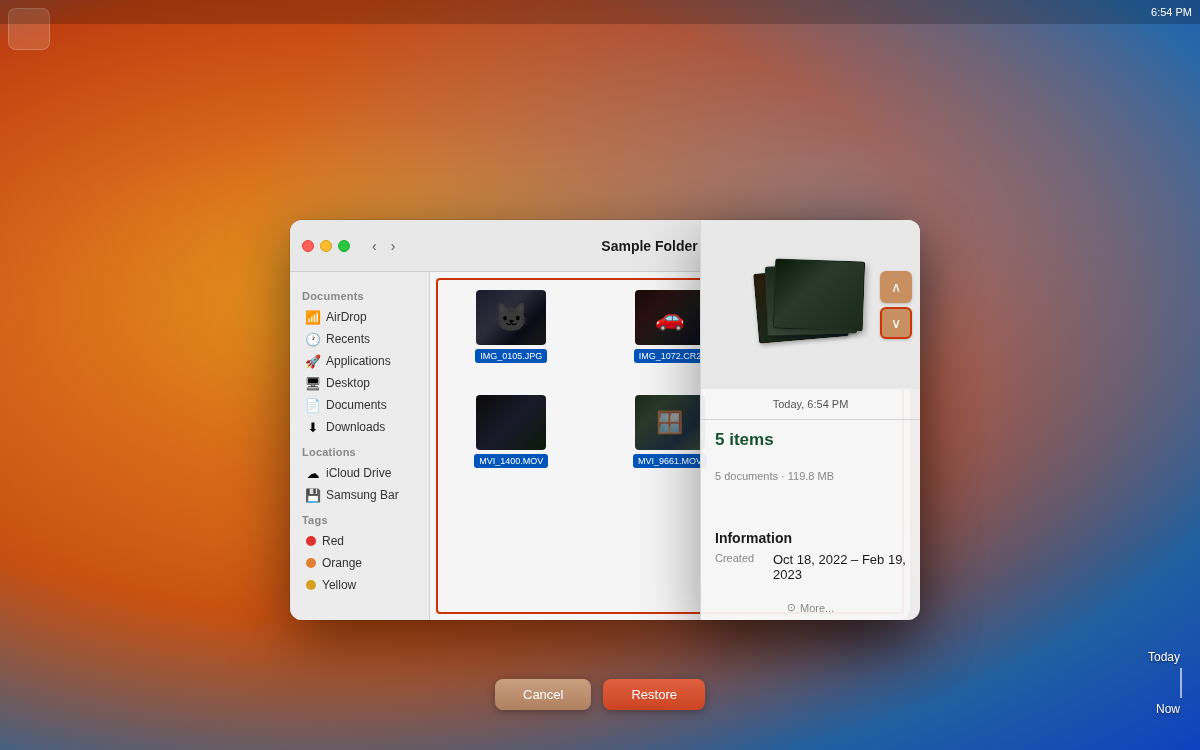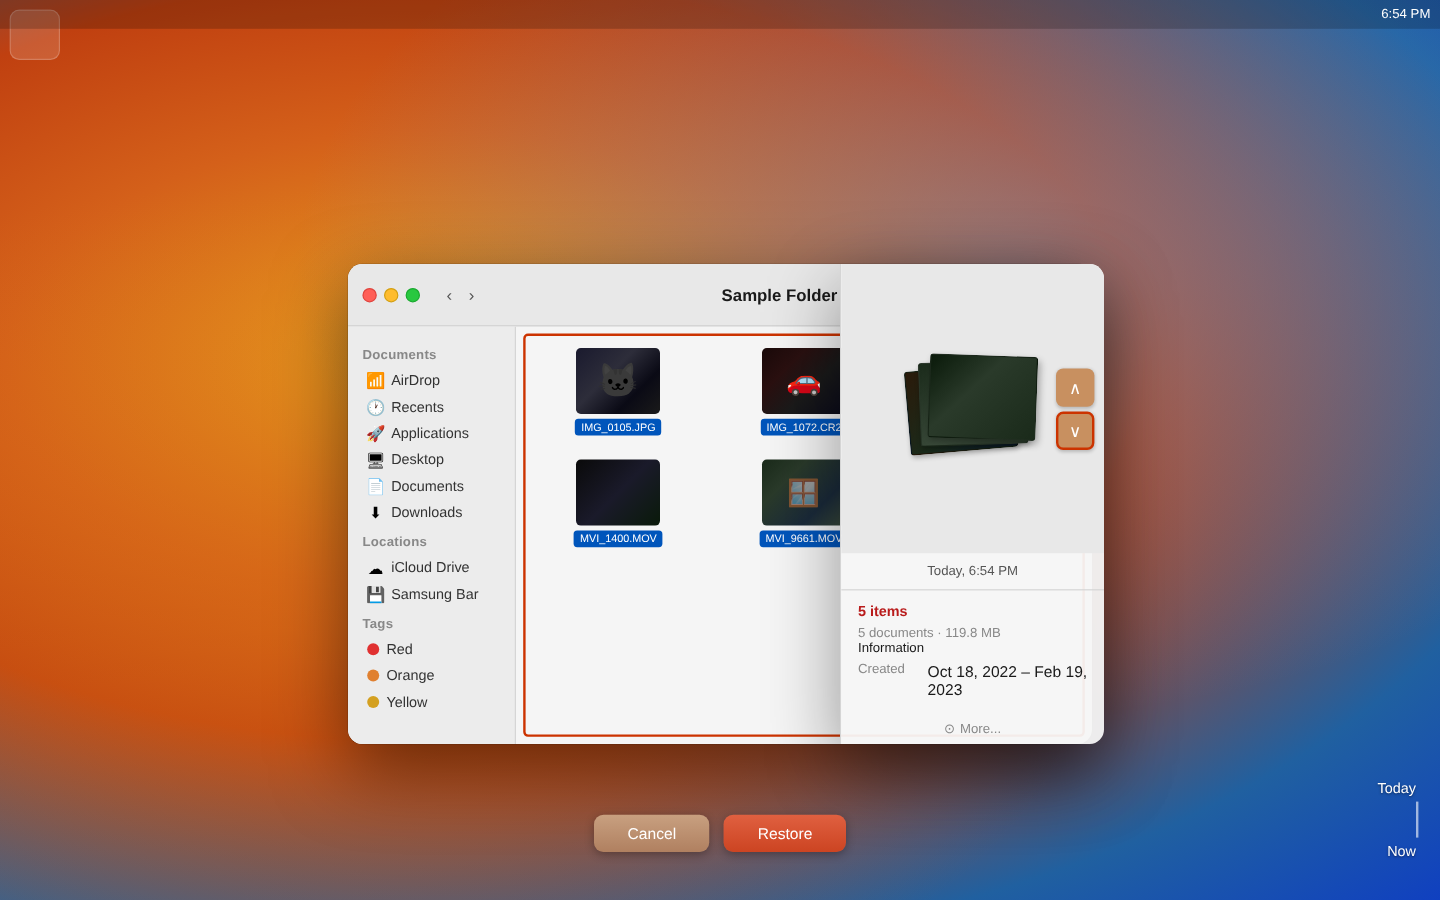--- a/index.html
+++ b/index.html
@@ -194,21 +194,21 @@
     .tag-dot {
       width: 10px;
       height: 10px;
       border-radius: 50%;
       flex-shrink: 0;
     }
     .file-grid {
       padding: 12px;
       display: grid;
       grid-template-columns: repeat(3, 1fr);
-      gap: 8px;
+      gap: 20px;
       overflow-y: auto;
       flex: 1;
     }
     .file-item {
       display: flex;
       flex-direction: column;
       align-items: center;
       gap: 4px;
       padding: 6px;
       border-radius: 6px;
@@ -402,35 +402,36 @@
       font-size: 11px;
       color: #555;
       text-align: center;
       padding: 9px;
     }
     .info-section {
       padding: 10px 14px;
       border-top: 1px solid #d5d5d5;
     }
     .info-title {
-      font-size: 12px;
+      font-size: 17px;
       font-weight: 600;
-      color: #b91c1c;
-      margin-bottom: 6px;
+      color: #14532d;
+      margin-bottom: 20px;
     }
     .info-subtitle {
       font-size: 11px;
       color: #888;
       margin-bottom: 0;
     }
     .info-label {
-      font-size: 11px;
-      font-weight: 400;
+      font-size: 14px;
+      font-weight: 700;
       color: #1a1a1a;
       margin-bottom: 6px;
+      margin-top: 48px;
     }
     .info-row {
       display: flex;
       gap: 8px;
       margin-bottom: 3px;
     }
     .info-key {
       font-size: 11px;
       color: #888;
       min-width: 50px;

